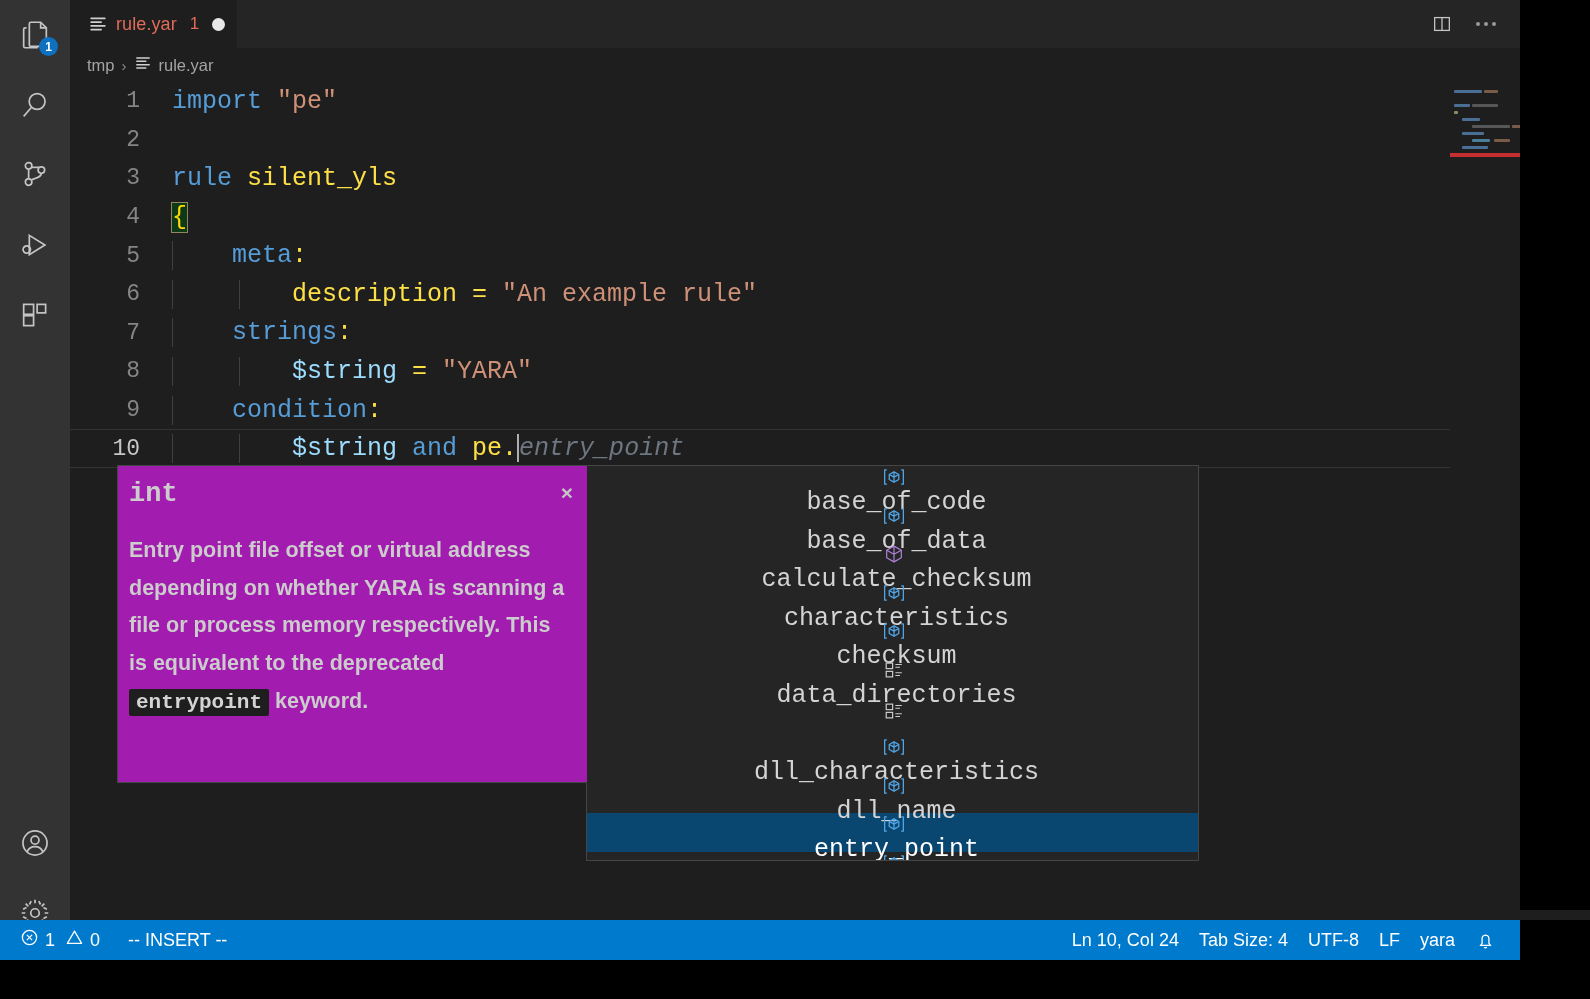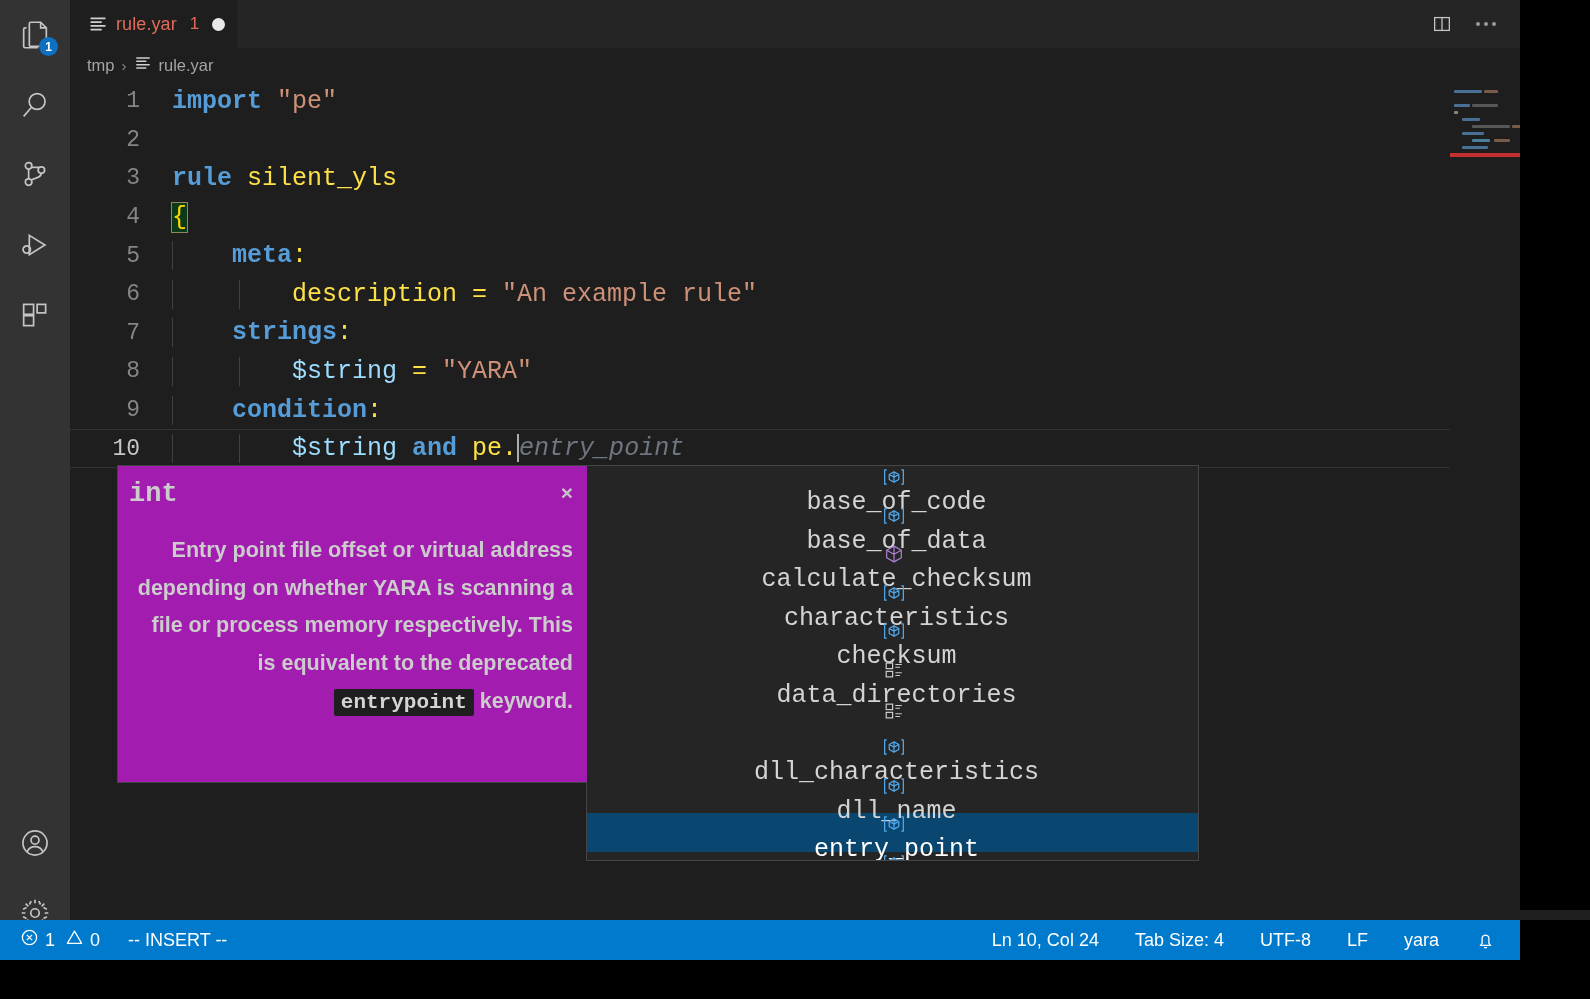--- a/index.html
+++ b/index.html
@@ -122,21 +122,21 @@
     width: 88px;
     text-align: right;
     padding-right: 18px;
     color: #858585;
     font-size: 23px;
     flex: 0 0 88px;
     font-family: "Liberation Mono", monospace;
   }
   .ln.cur { color: #c6c6c6; }
   .code-text { position: relative; flex: 1; padding-left: 14px; }
-  .kw   { color: #569cd6; font-weight: bold; }
+  .kw   { color: #569cd6; }
   .str  { color: #ce9178; }
   .plain{ color: #fde047; }
   .var  { color: #9cdcfe; }
   .ghost{ color: #6e7681; font-style: italic; }
   .bracket-match {
     background: #0d3a16;
     outline: 1px solid #93865f;
     color: #ffd700;
   }
   .indent-guide {
@@ -246,21 +246,20 @@
     line-height: 1;
     cursor: pointer;
     padding: 2px 4px;
   }
   #doc-body {
     padding: 22px 14px 0 11px;
     font-family: "Liberation Sans", sans-serif;
     font-size: 21.5px;
     line-height: 1.76;
     color: #cccccc;
-    text-align: right;
   }
   code.inline {
     font-family: "Liberation Mono", monospace;
     background: #1e1e1e;
     font-size: 21px;
     padding: 2px 7px;
     border-radius: 2px;
     color: #d4d4d4;
   }
 
@@ -275,21 +274,21 @@
     font-family: "Liberation Sans", sans-serif;
   }
   .sb-item {
     display: flex; align-items: center;
     height: 40px; padding: 0 10px;
     gap: 6px;
     cursor: pointer;
     white-space: nowrap;
   }
   #sb-left { display:flex; align-items:center; padding-left: 10px; }
-  #sb-right { margin-left: auto; display:flex; align-items:center; padding-right: 14px; gap: 16px; }
+  #sb-right { margin-left: auto; display:flex; align-items:center; padding-right: 14px; }
   #bottom-black {
     position:absolute; left:0; bottom:0; width:1590px; height:39px; background:#000;
   }
   #status-black-right {
     position:absolute; right:0; bottom:39px; width:70px; height:40px; background:#000;
   }
 </style>
 </head>
 <body>
 

